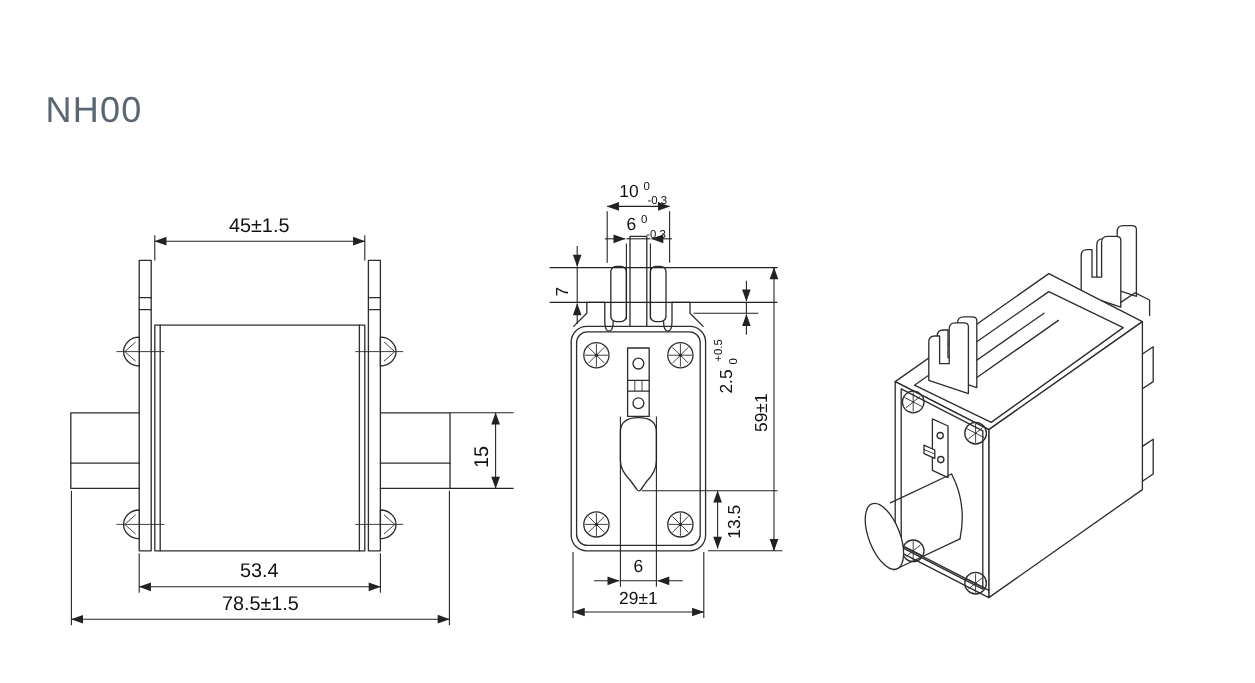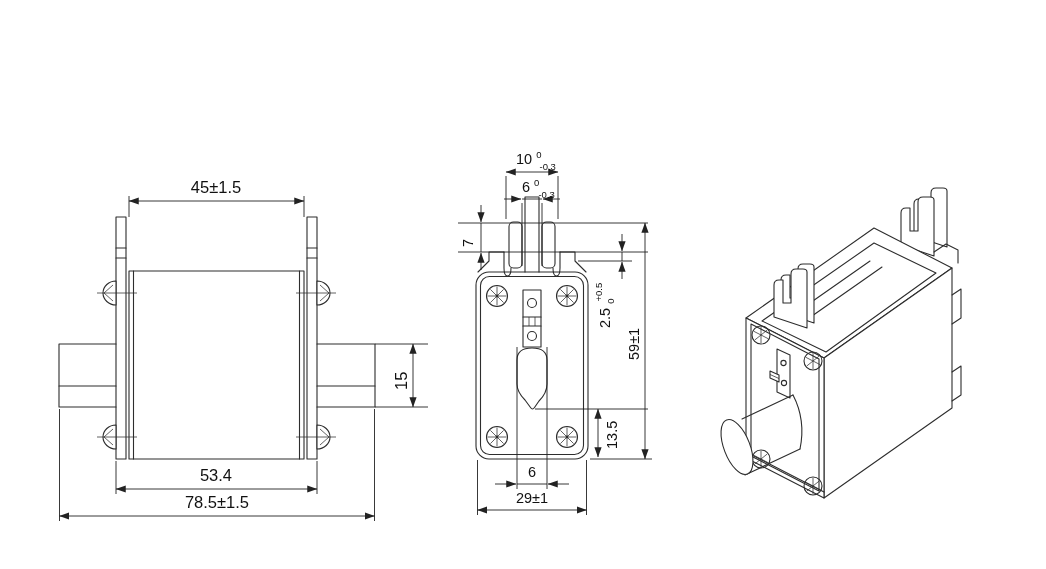--- a/index.html
+++ b/index.html
@@ -13,20 +13,21 @@
   .thin{stroke:#2d2d2d;stroke-width:0.75;fill:none;}
   .dim{stroke:#222222;stroke-width:0.9;fill:none;}
   .dimtxt{fill:#111111;font-size:16.5px;font-family:"Liberation Sans",sans-serif;}
   .dimtxt2{fill:#111111;font-size:14.5px;font-family:"Liberation Sans",sans-serif;}
   .tol{font-size:9.5px;}
 </style>
 </head>
 <body>
 
 <div class="page">
+  <div class="title">NH00</div>
 
   <svg width="1046" height="569" viewBox="0 0 1046 569">
     <defs>
       <marker id="arr" viewBox="0 0 10 8" refX="9.2" refY="4" markerWidth="11" markerHeight="8.5" orient="auto-start-reverse" markerUnits="userSpaceOnUse">
         <path d="M0,0.6 L9.5,4 L0,7.4 Z" fill="#222222"></path>
       </marker>
       <g id="phil">
         <circle r="10.5" class="obj"></circle>
         <line x1="0" y1="-9.6" x2="0" y2="9.6" class="thin"></line>
         <line x1="-9.6" y1="0" x2="9.6" y2="0" class="thin"></line>

